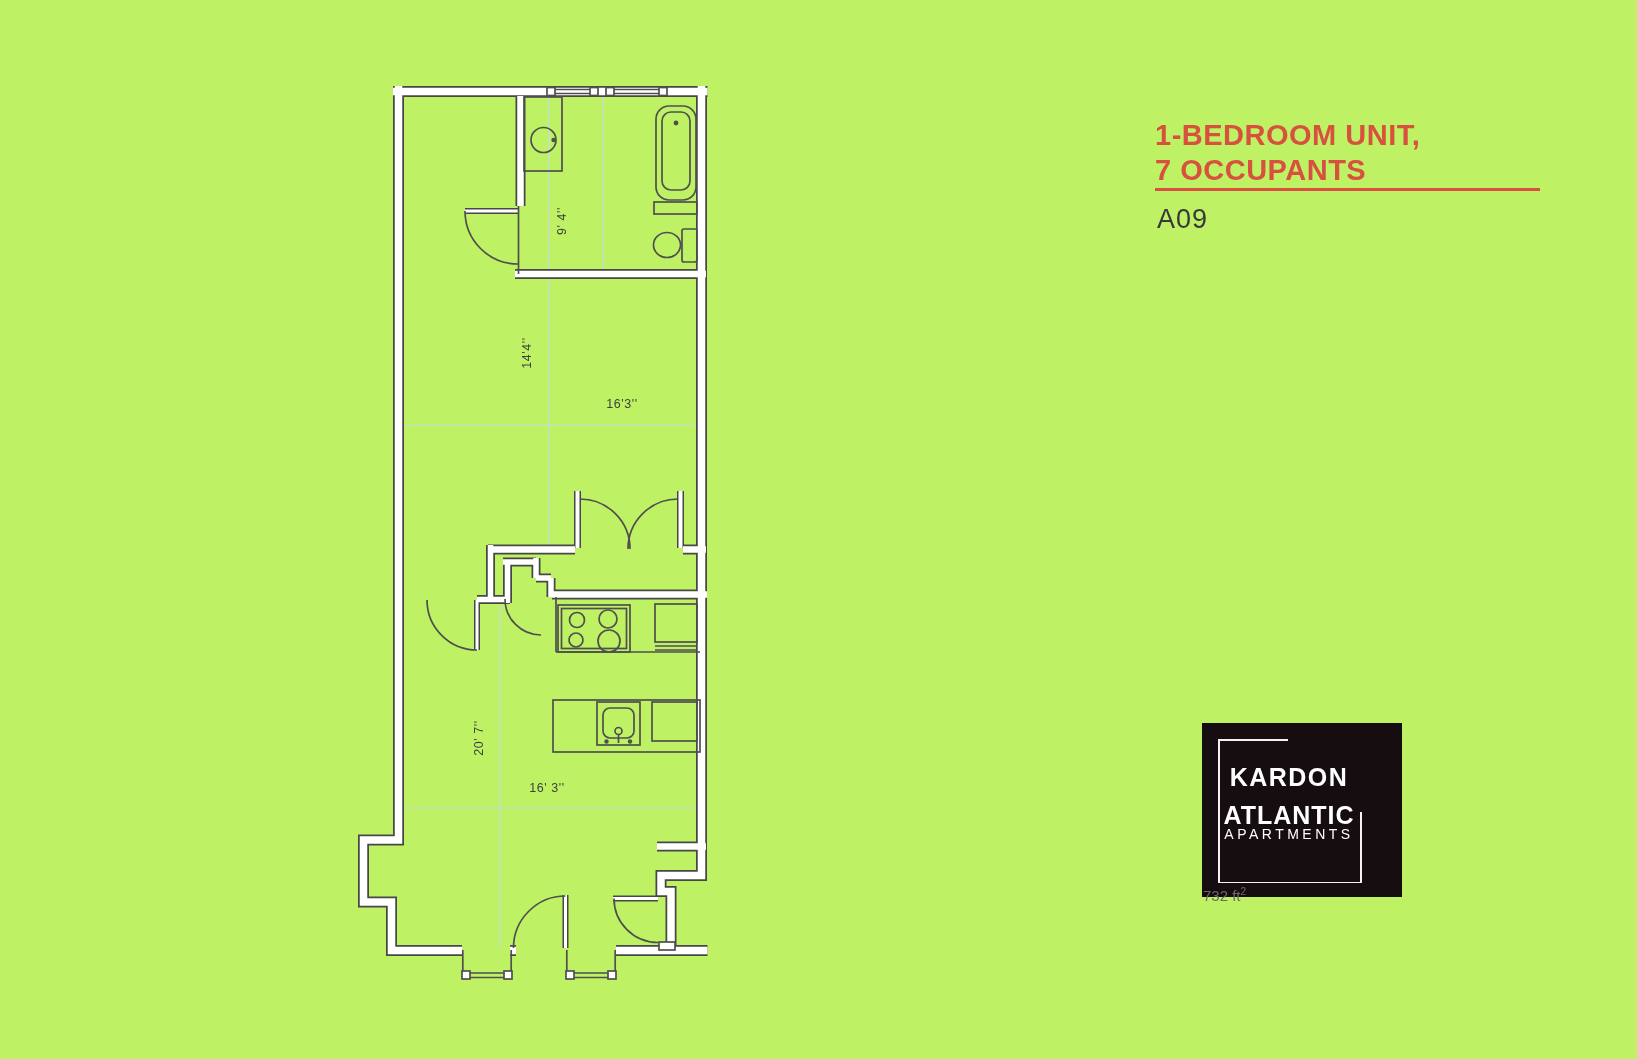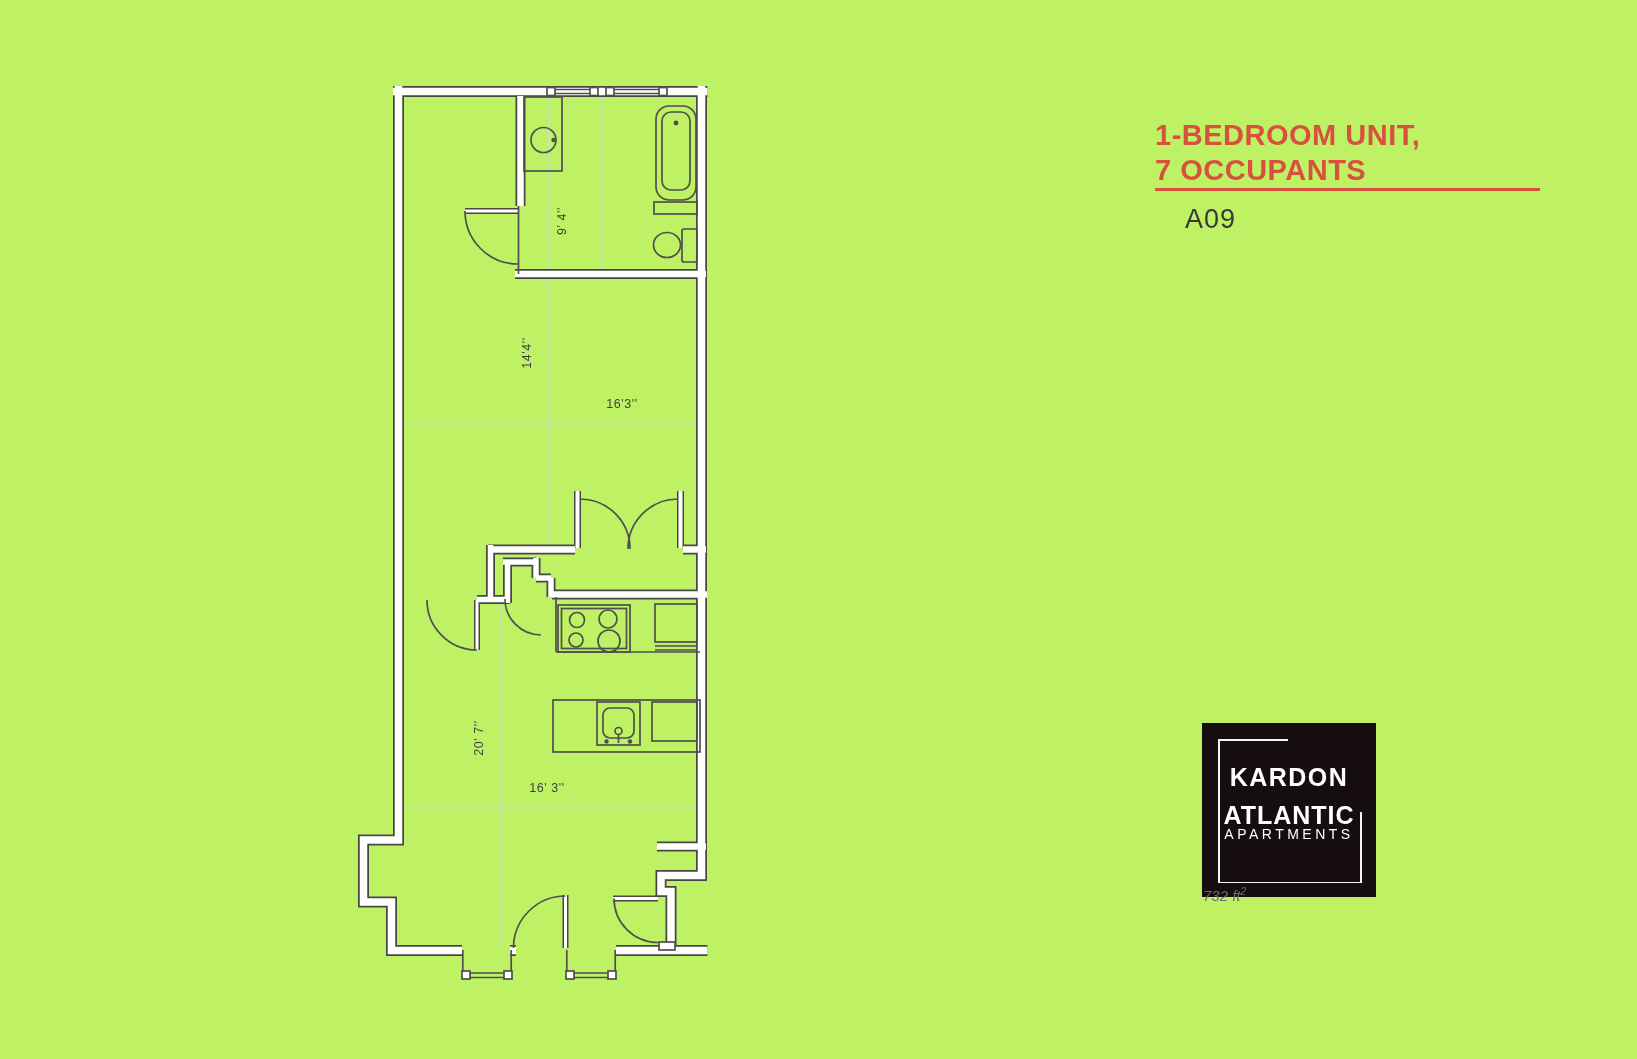--- a/index.html
+++ b/index.html
@@ -2,32 +2,32 @@
 <html><head>
 <meta charset="utf-8">
 <style>
   html,body{margin:0;padding:0;background:#ffffff;}
   #canvas{position:relative;width:1637px;height:1059px;background:#bef264;overflow:hidden;
           font-family:"Liberation Sans", sans-serif;}
   
   .title{position:absolute;left:1155px;top:118px;width:420px;color:#D8513F;
          font-weight:bold;font-size:29px;line-height:35px;letter-spacing:.5px;}
   .title-rule{position:absolute;left:1155px;top:188px;width:385px;height:3px;background:#D8513F;}
-  .unit-code{position:absolute;left:1157px;top:204px;font-size:27px;color:#38383a;letter-spacing:1px;margin-left:28px;}
-  .logo{position:absolute;left:1202px;top:723px;width:174px;height:174px;background:#150d10;}
+  .unit-code{position:absolute;left:1157px;top:204px;font-size:27px;color:#38383a;letter-spacing:1px;}
+  .logo{position:absolute;left:1202px;top:723px;width:200px;height:174px;background:#150d10;}
   .logo .fl{position:absolute;background:#f4f2f2;}
   .fl-left{left:16px;top:16px;width:1.5px;height:144px;}
   .fl-top{left:16px;top:16px;width:70px;height:1.5px;}
   .fl-bottom{left:16px;top:158.5px;width:144px;height:1.5px;}
   .fl-right{left:158px;top:89px;width:1.5px;height:71px;}
   .logo-line{position:absolute;left:0;width:174px;text-align:center;color:#ffffff;}
   .logo-l1{top:40px;font-size:25px;font-weight:bold;letter-spacing:1.5px;}
   .logo-l2{top:78px;font-size:25px;font-weight:bold;letter-spacing:1px;}
   .logo-l3{top:103px;font-size:14px;font-weight:normal;letter-spacing:3.5px;}
-  .area{position:absolute;left:1203px;top:886px;font-size:15px;font-style:italic;color:#6c6c6c;}
+  .area{position:absolute;left:1203px;top:886px;font-size:15px;color:#6c6c6c;}
   .area sup{font-size:10px;}
   .disclaimer{position:absolute;left:1203px;top:912px;font-size:14.5px;font-style:italic;
               color:#6c6c6c;line-height:30px;letter-spacing:-0.1px;white-space:nowrap;}
   
   #plan{position:absolute;left:340px;top:75px;width:380px;height:920px;}
   .wall{stroke:#474747;fill:none;stroke-linecap:butt;stroke-linejoin:miter;}
   .wallcore{stroke:#ffffff;fill:none;stroke-linecap:butt;stroke-linejoin:miter;}
   .thin{stroke:#4f4f4f;stroke-width:1.7;fill:none;}
   .thin-f{stroke:#4f4f4f;stroke-width:1.7;fill:#ffffff;}
   .guide{stroke:#c9d9de;stroke-width:1.2;fill:none;}

